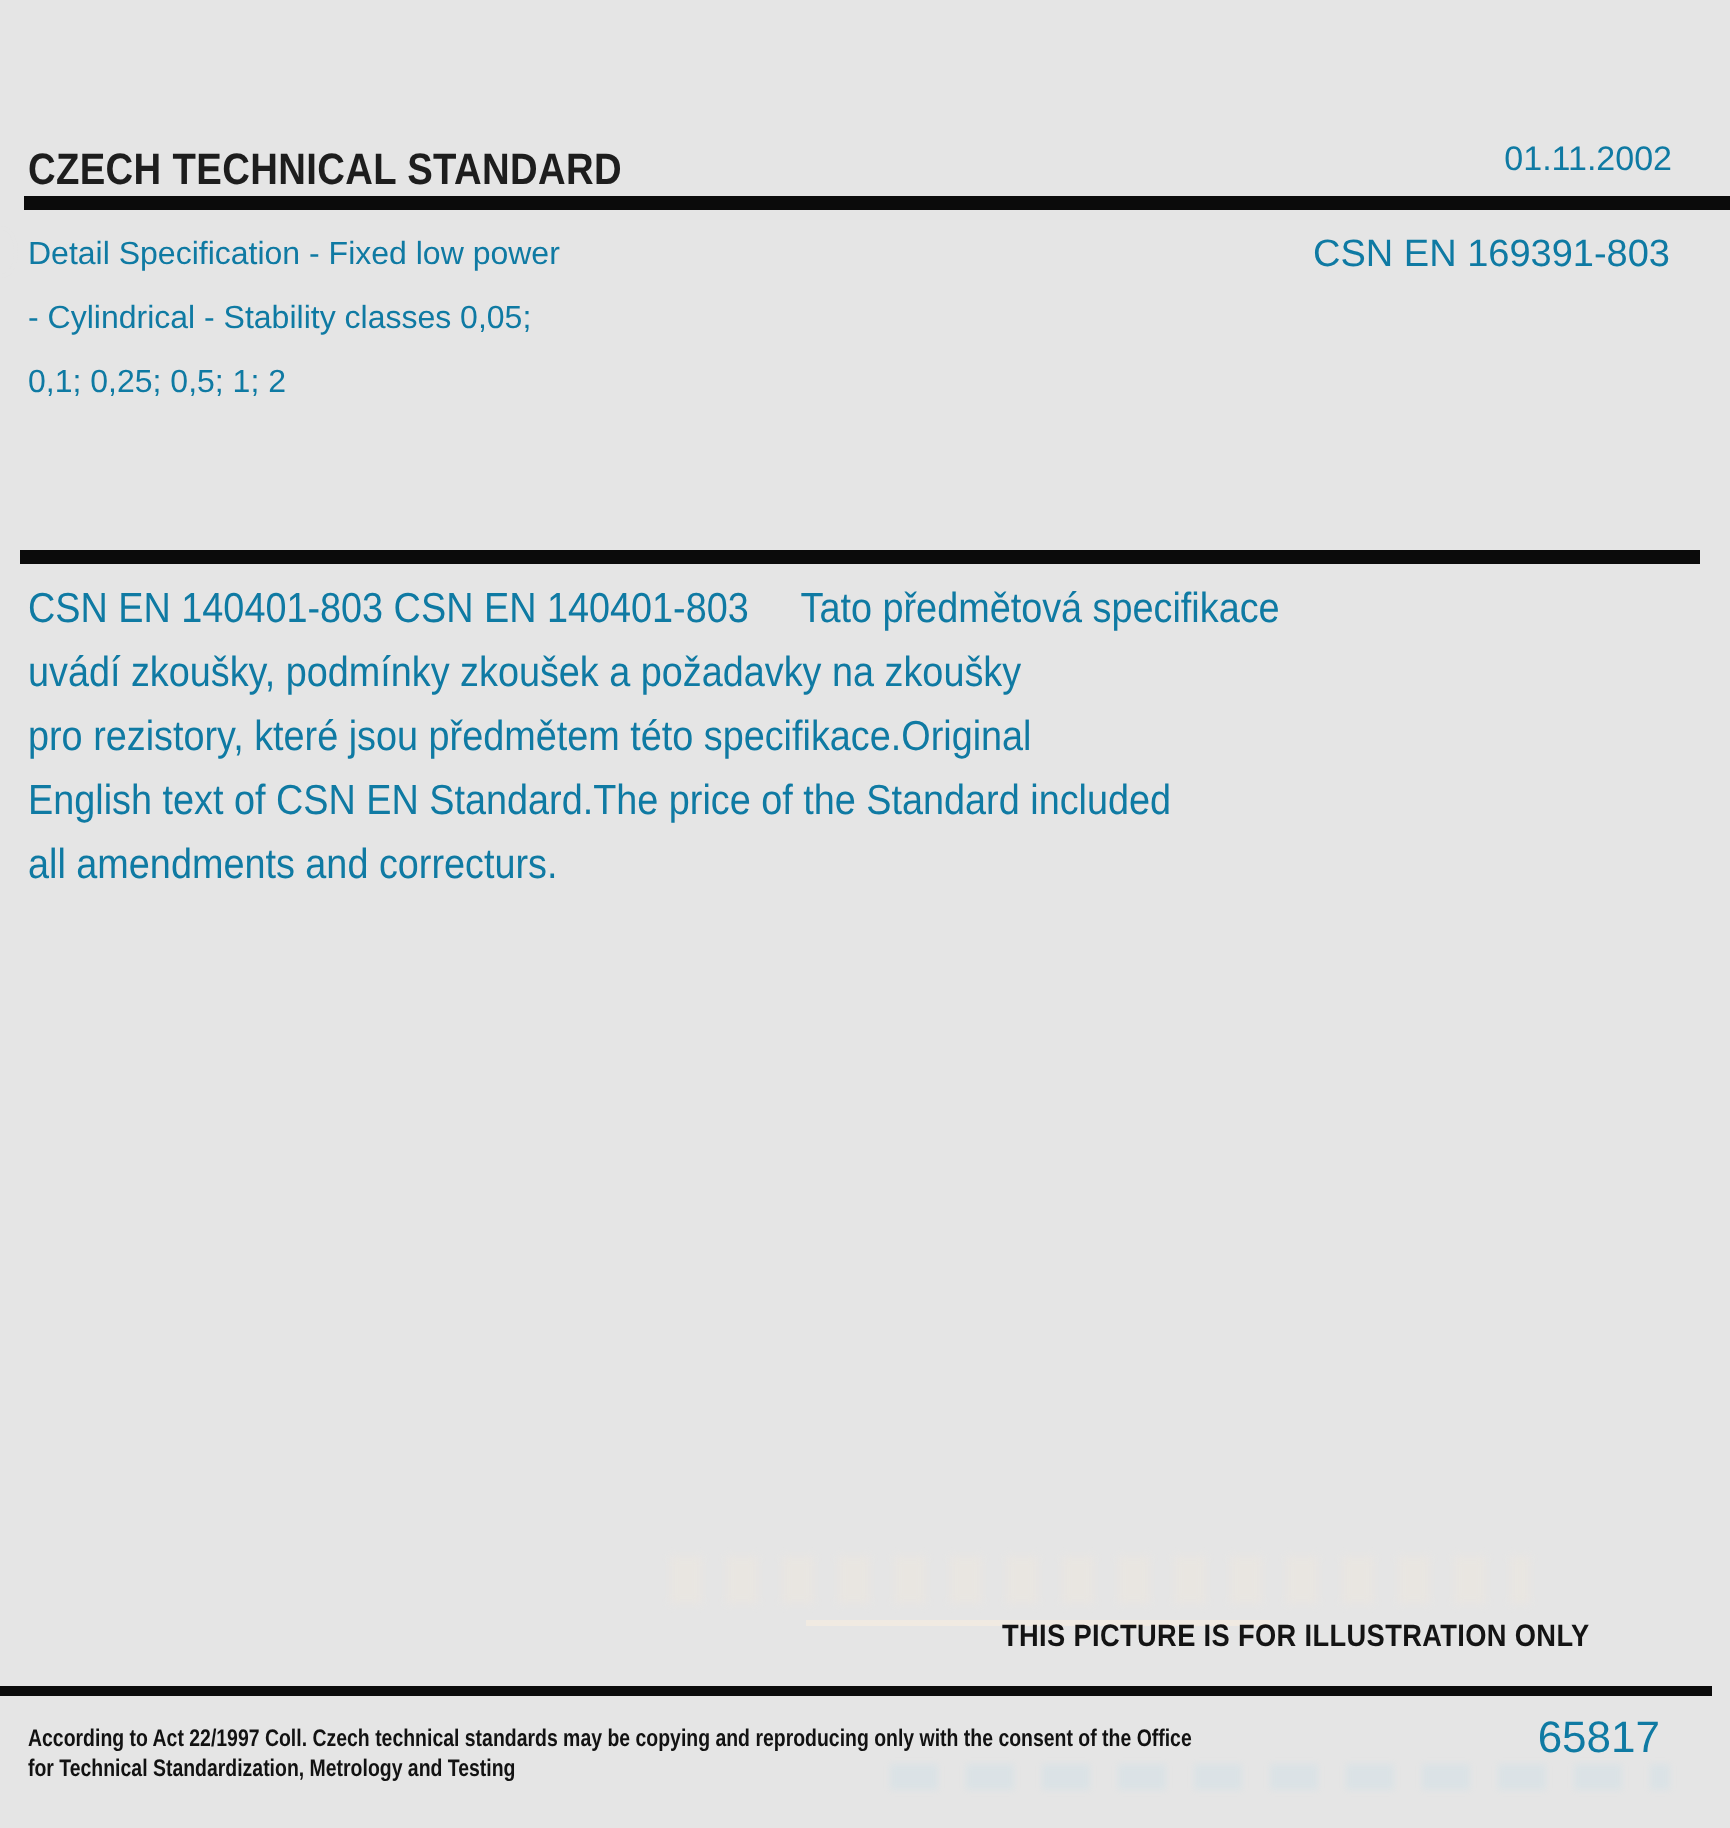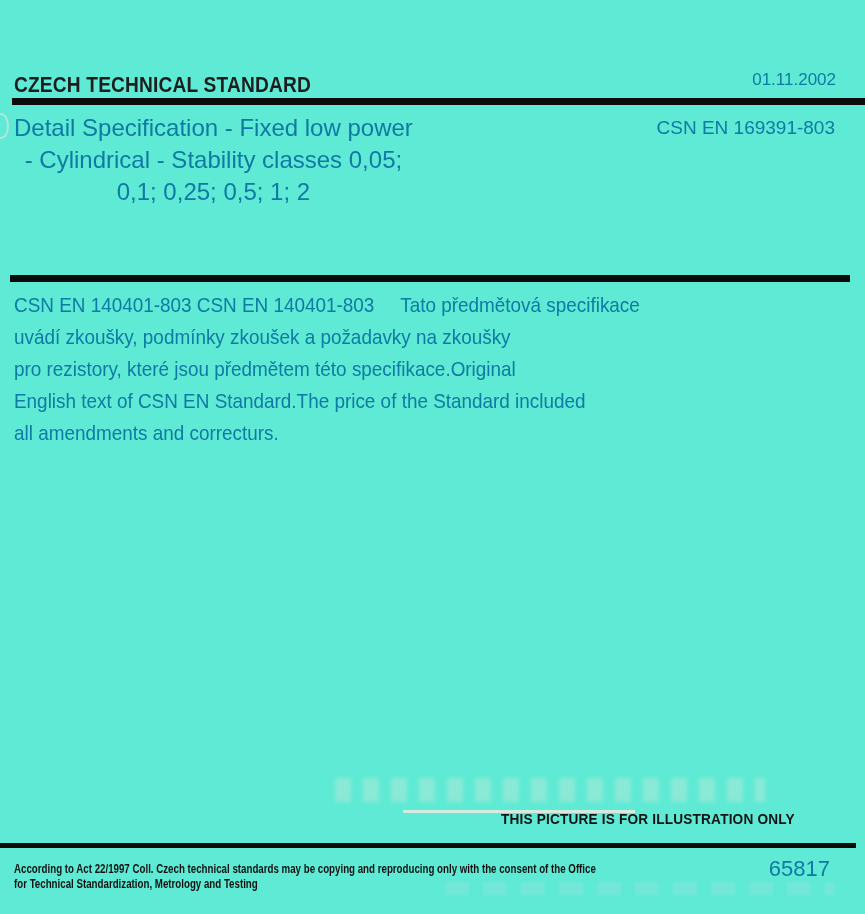--- a/index.html
+++ b/index.html
@@ -6,42 +6,41 @@
     --accent:#0f7aa3;
     --ink:#161616;
     --rule:#0b0b0b;
   }
   html,body{margin:0;padding:0;background:#ffffff;}
   body{
     width:865px;height:914px;
     font-family:"Liberation Sans", sans-serif;
     color:var(--ink);
   }
-  .page{position:relative;width:865px;height:914px;background:#5eead4;overflow:hidden;}
+  .page{position:relative;width:865px;height:914px;background:#e5e5e5;overflow:hidden;}
 
   .header-title{
     position:absolute;left:14px;top:72px;
     font-size:22px;font-weight:bold;color:#1d1d1d;
     letter-spacing:0.2px;white-space:nowrap;
     transform:scaleX(0.87);transform-origin:0 0;
   }
   .header-date{
     position:absolute;right:29px;top:70px;
     font-size:17px;color:var(--accent);white-space:nowrap;
   }
   .rule{position:absolute;background:var(--rule);}
   .rule-top{left:12px;right:0;top:98px;height:7px;}
   .rule-mid{left:10px;top:275px;width:840px;height:7px;}
   .rule-bottom{left:0;top:843px;width:856px;height:5px;}
 
   .title-block{
     position:absolute;left:14px;top:112px;
-    font-size:24px;line-height:32px;color:var(--accent);
+    font-size:16px;line-height:32px;color:var(--accent);
     white-space:nowrap;
-    text-align:center;
   }
   .designation-block{
     position:absolute;right:30px;top:112px;
     font-size:19px;line-height:32px;color:var(--accent);
     text-align:right;white-space:nowrap;
   }
 
   .abstract-block{
     position:absolute;left:14px;top:289px;
     font-size:21px;line-height:32px;color:var(--accent);

